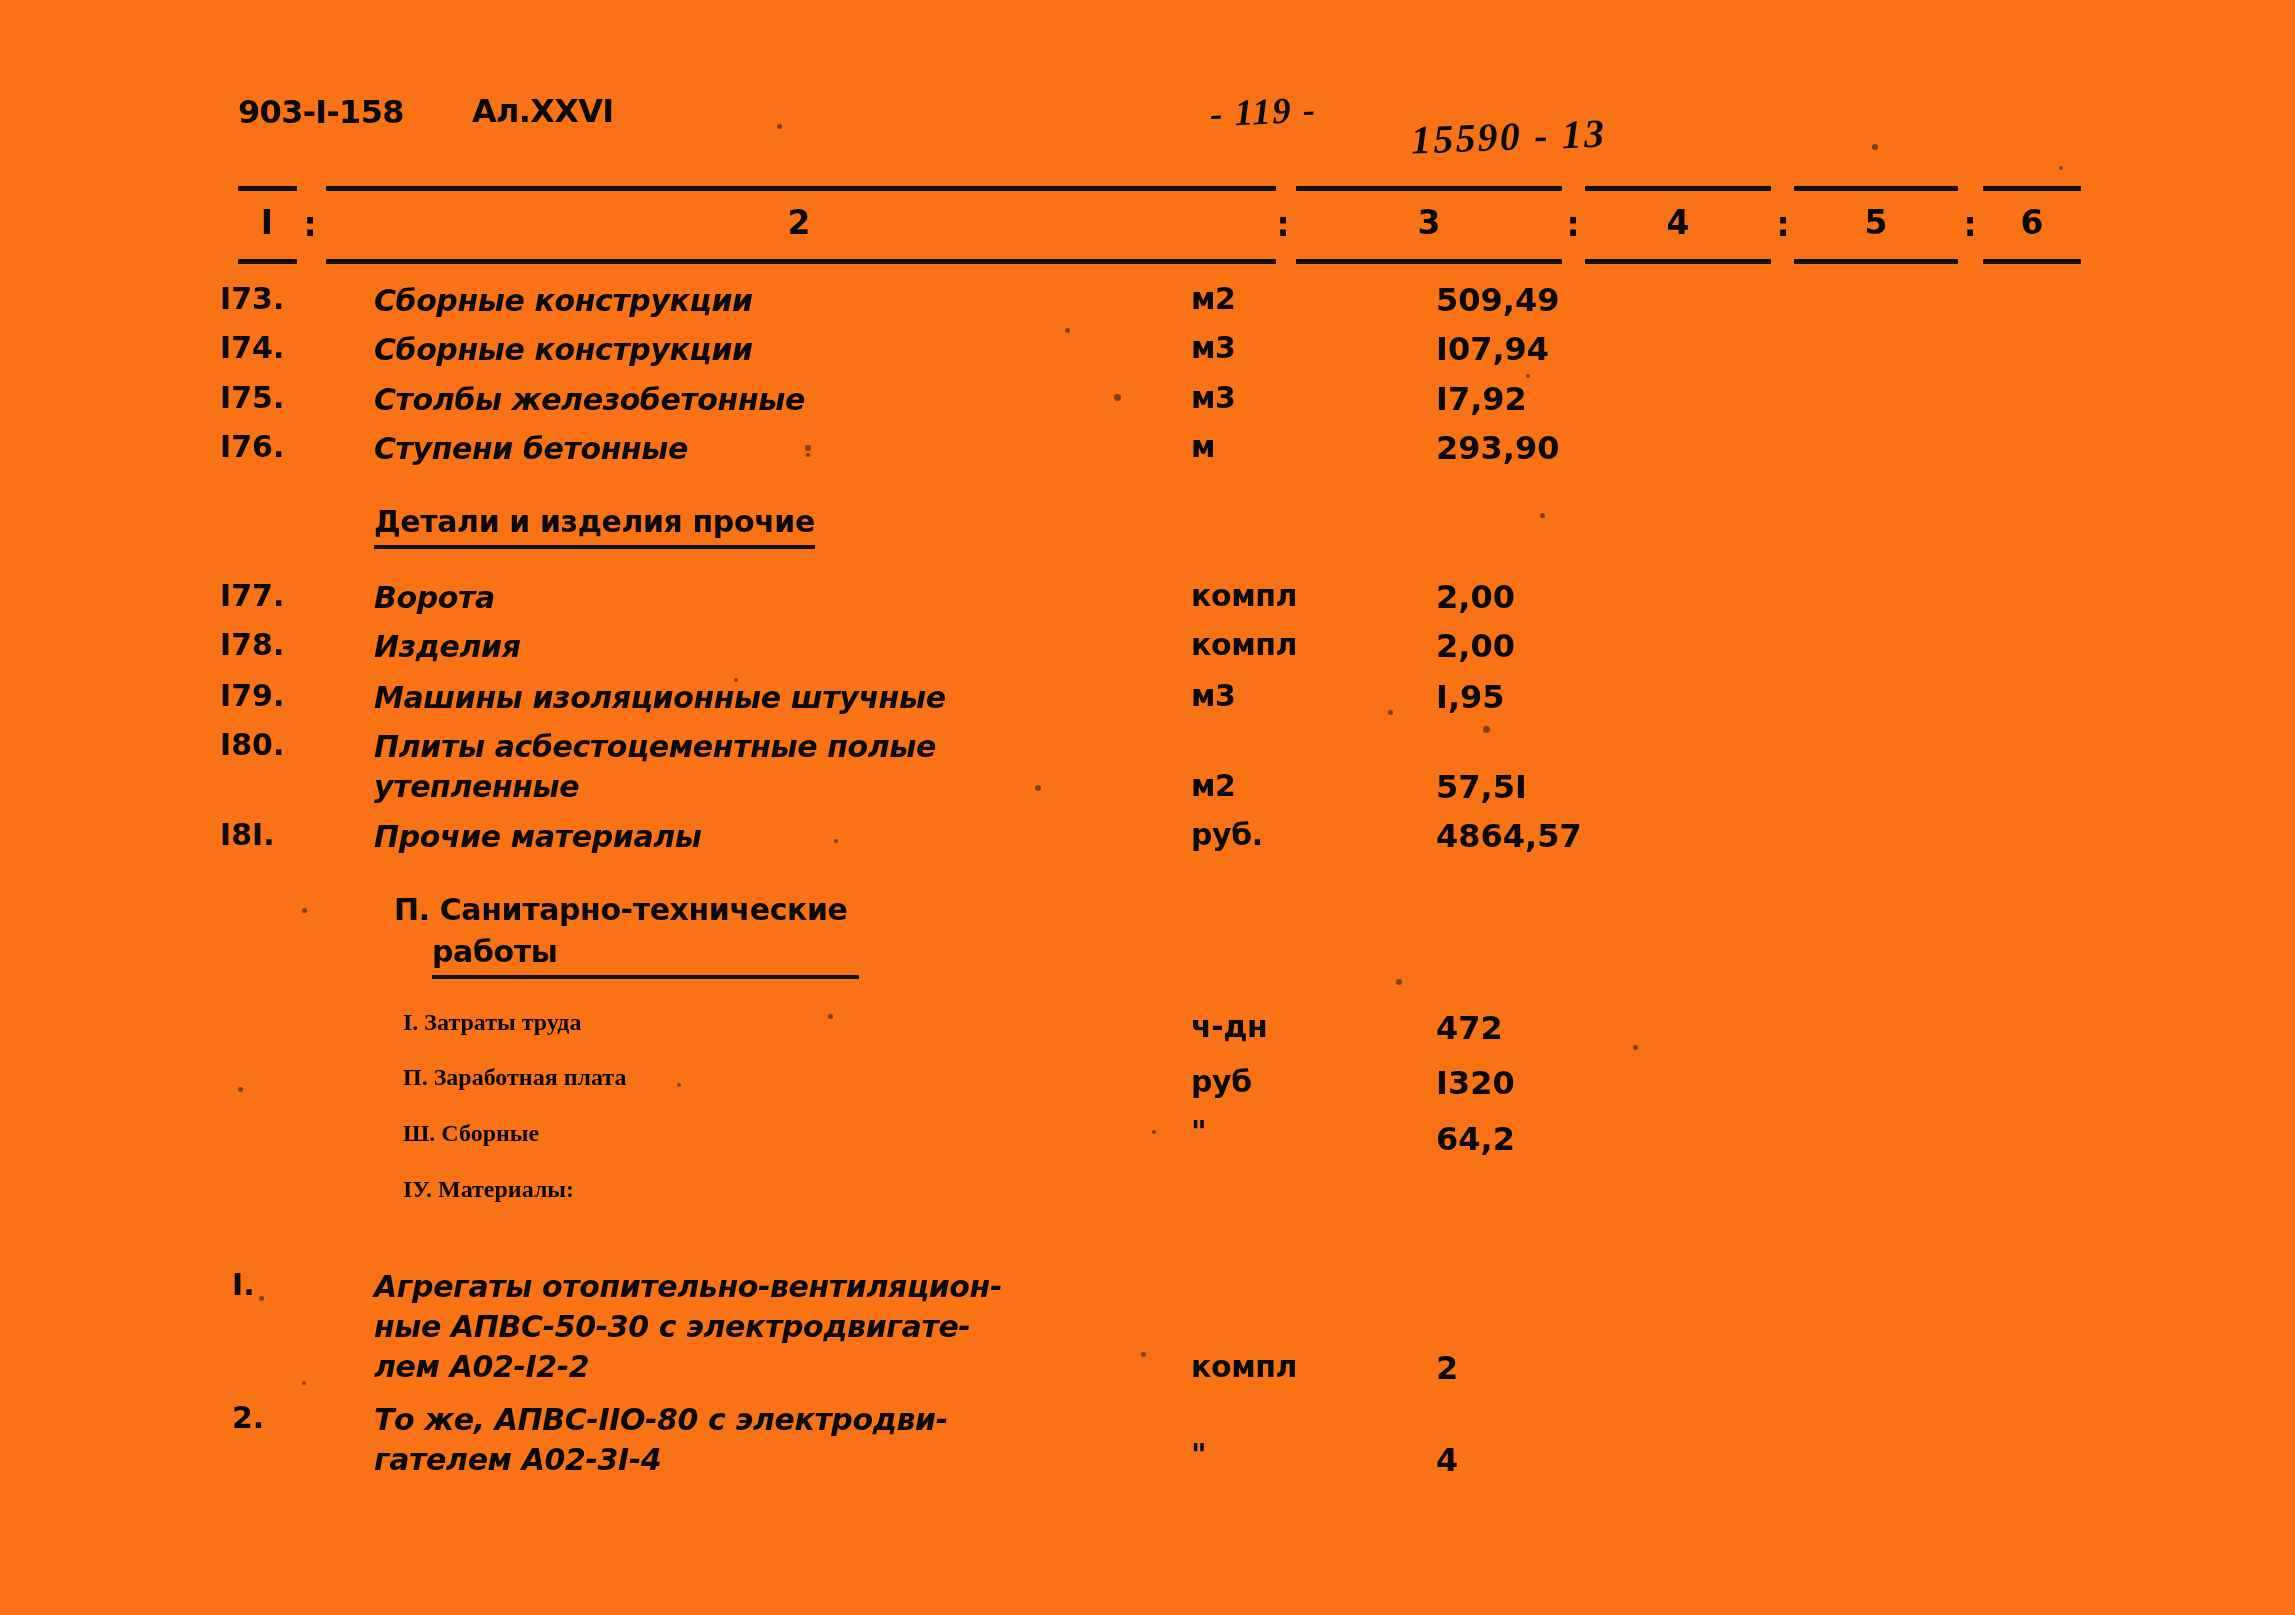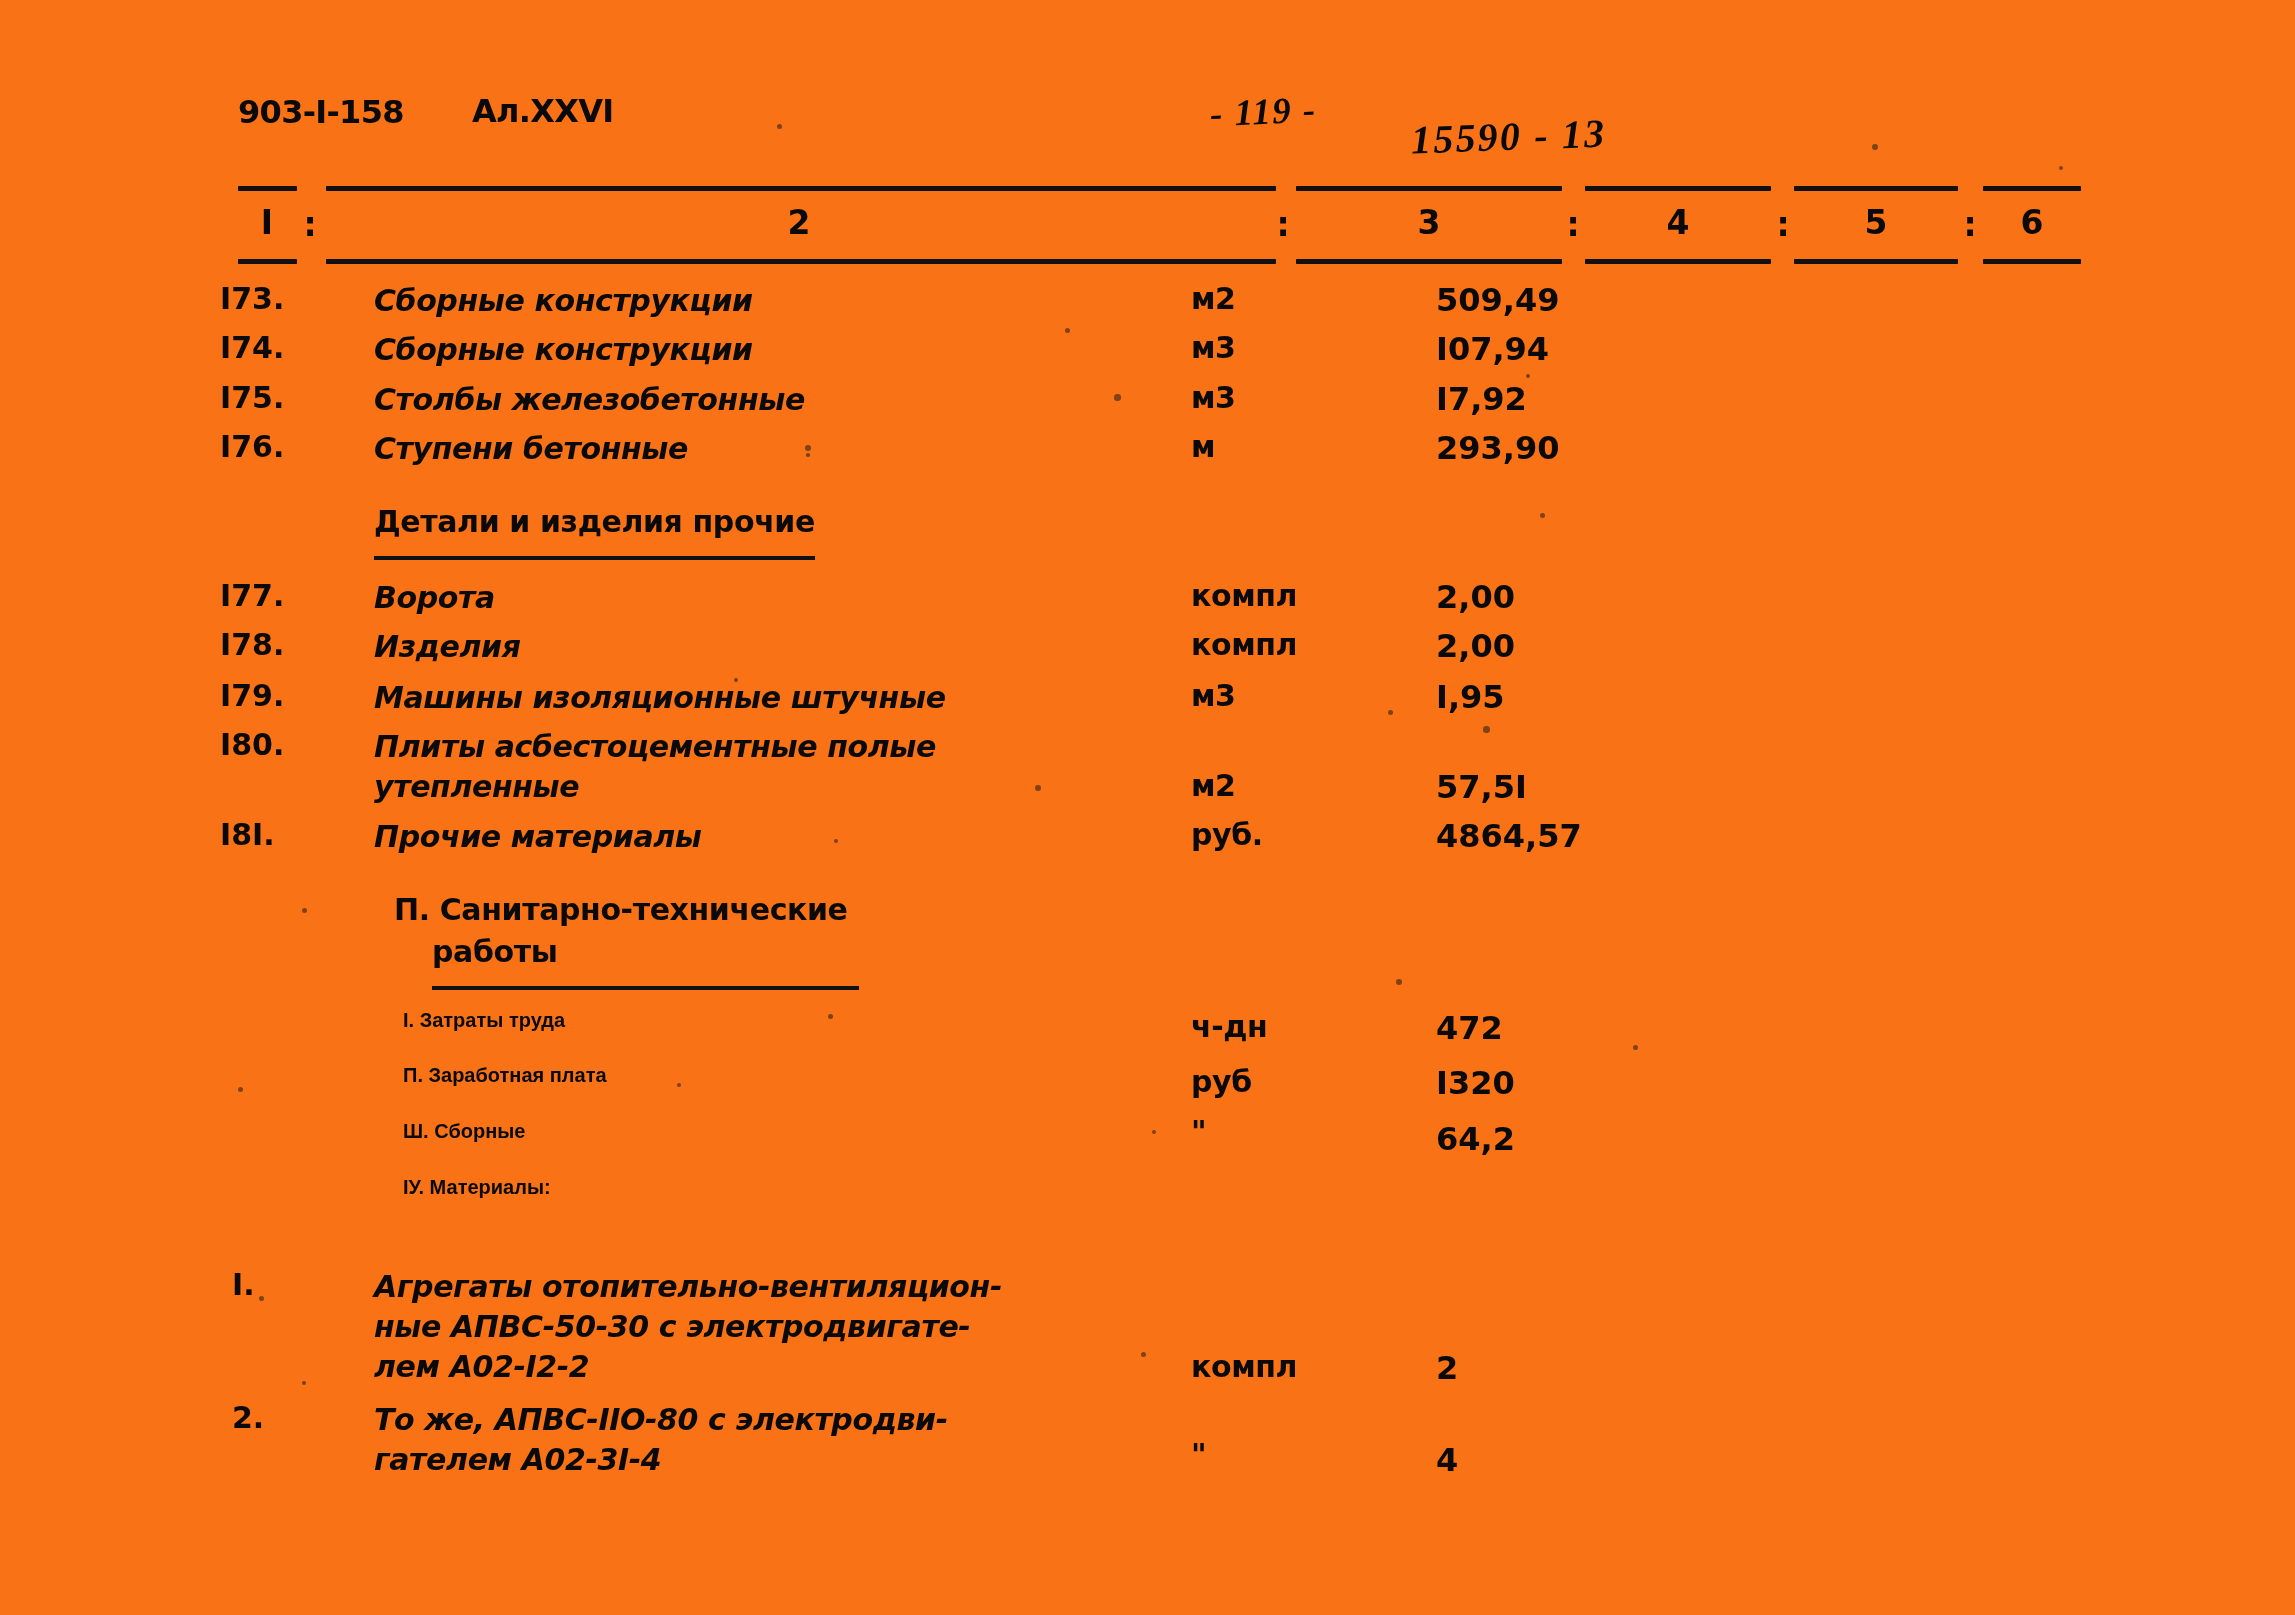--- a/index.html
+++ b/index.html
@@ -174,31 +174,31 @@
     font-family: "DejaVu Sans", sans-serif;
     font-weight: bold;
     font-size: 30px;
     letter-spacing: -0.4px;
     white-space: pre;
     line-height: 42px;
   }
   .sec-head .u-line {
     display: inline-block;
     border-bottom: 4.3px solid #111;
-    padding-bottom: 13px;
+    padding-bottom: 2px;
   }
   .sec-head.indent2 { left: 403px; }
 
   
   .c-roman {
     position: absolute;
     left: 403px;
-    font-family: Liberation Sans, sans-serif;
-    font-weight: bold;
-    font-size: 20px;
+    font-family: Liberation Serif, serif;
+    font-weight: bold;
+    font-size: 24px;
     white-space: nowrap;
   }
 
   
   .c-matnum {
     position: absolute;
     left: 232px;
     font-family: "DejaVu Sans", sans-serif;
     font-weight: bold;
     font-size: 30px;

